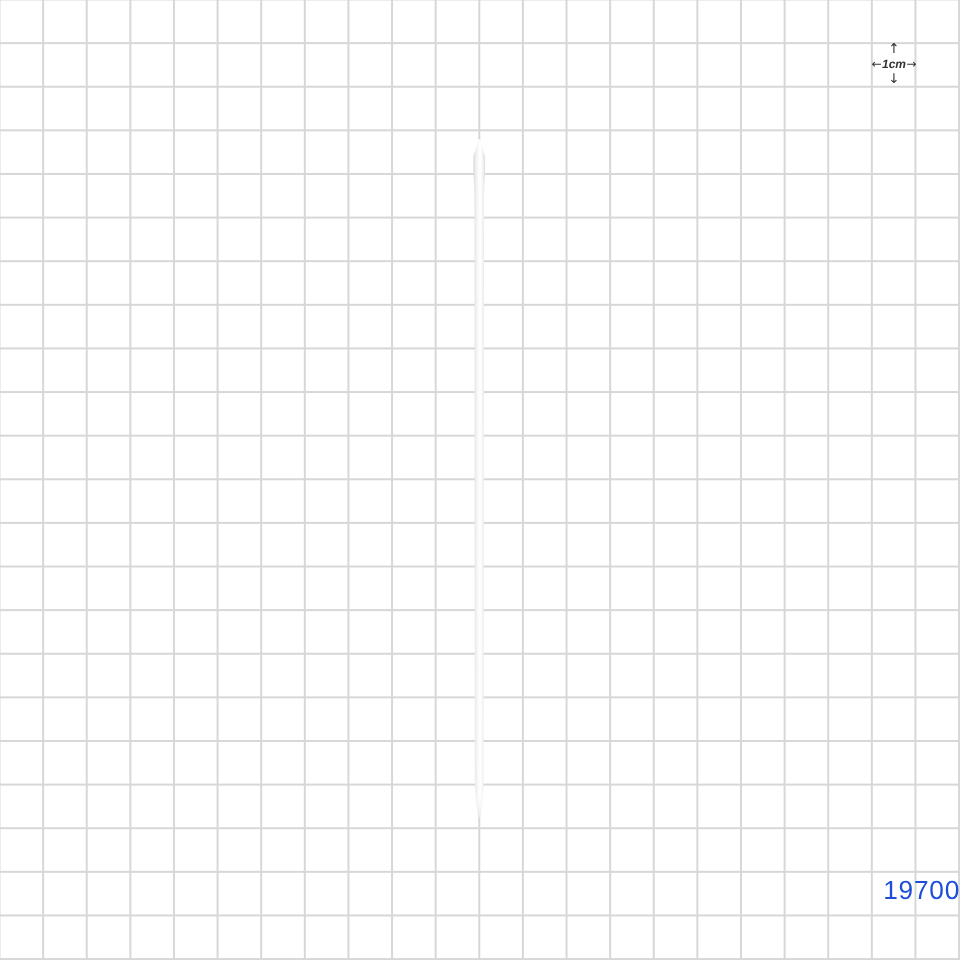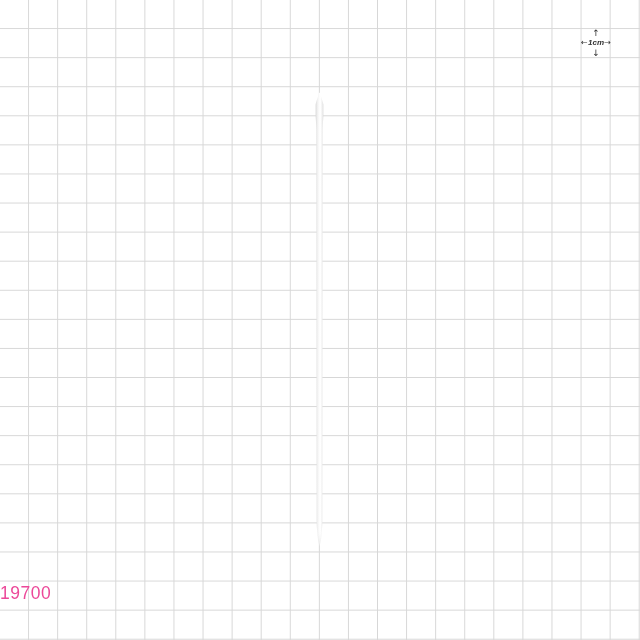--- a/index.html
+++ b/index.html
@@ -75,24 +75,24 @@
     line-height: 8px;
     color: #333333;
     font-style: italic;
   }
   
   .part-number {
     position: absolute;
     left: 0;
     top: 583px;
     width: 100%;
-    text-align: left;
+    text-align: right;
     font-size: 17.5px;
     letter-spacing: 0.5px;
-    color: #ec4899;
+    color: #1d4ed8;
   }
 </style>
 </head>
 <body>
 
 <div class="canvas">
 
   <div class="grid-bg"></div>
 
   <svg class="rod-svg" viewBox="0 0 640 640" xmlns="http://www.w3.org/2000/svg" aria-hidden="true">

